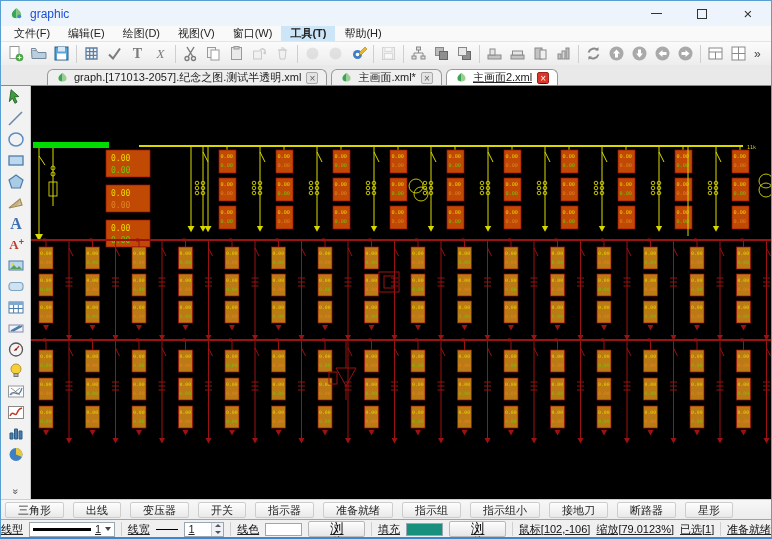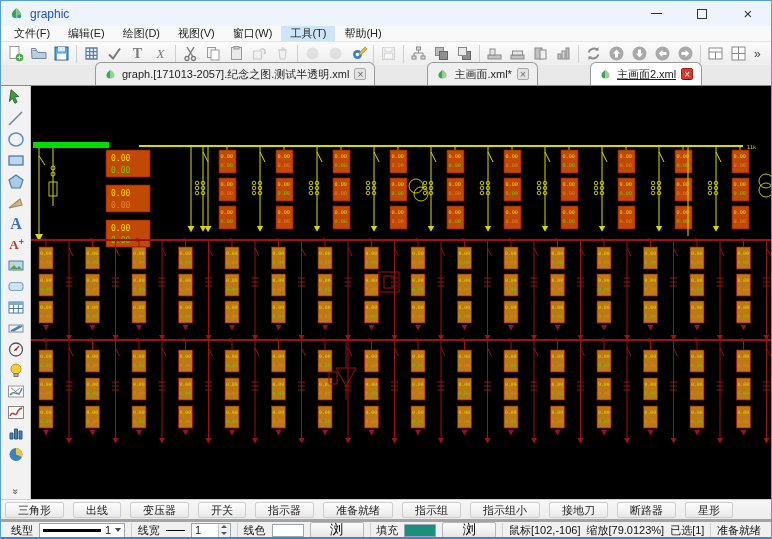--- a/index.html
+++ b/index.html
@@ -16,53 +16,53 @@
   .titlebar .app-ico { width: 15px; height: 15px; margin-right: 6px; }
   .titlebar .title { font-size: 12px; color: #1d4ed8; }
   .win-controls { margin-left: auto; display: flex; height: 100%; }
   .win-btn { width: 46px; display: flex; align-items: center; justify-content: center; color: #333; cursor: default; }
   .minbar { display: inline-block; width: 11px; border-top: 1px solid #333; }
   .maxbox { display: inline-block; width: 10px; height: 10px; border: 1px solid #333; }
   .closex { font-size: 15px; line-height: 10px; }
   
   .menubar { height: 15px; background: #f9f9f9; display: flex; align-items: flex-start; padding-left: 4px; }
   .menu-item { padding: 0 9px; height: 15px; line-height: 15px; }
-  .menu-item.hl { background: #cde6f7; border-radius: 0; }
+  .menu-item.hl { background: #cde6f7; border-radius: 0; font-weight: bold; }
   
   .toolbar { height: 24px; background: linear-gradient(#fbfbfb,#ededed); display: flex; align-items: center; padding-left: 3px; border-top: 1px solid #e5e5e5; }
   .tb-btn { width: 23px; height: 22px; display: flex; align-items: center; justify-content: center; border: 1px solid transparent; border-radius: 2px; }
   .tb-btn svg { width: 17px; height: 17px; }
   .tb-btn.disabled { opacity: .45; }
   .tb-sep { width: 1px; height: 18px; background: #cfcfcf; margin: 0 3px; }
   .tb-more { font-size: 12px; color: #444; padding: 0 4px; }
   
   .tabbar { height: 21px; background: #e9e9e9; display: flex; align-items: flex-end; padding-left: 46px; border-bottom: 1px solid #8a8a8a; }
-  .tab { height: 23px; display: flex; align-items: center; gap: 5px; padding: 0 8px;
+  .tab { height: 16px; display: flex; align-items: center; gap: 5px; padding: 0 8px;
          border: 1px solid #999; border-bottom: none; border-radius: 6px 6px 0 0;
-         background: #efefef; margin-right: 4px; font-size: 11px; white-space: nowrap; margin-left: 48px; }
+         background: #efefef; margin-right: 4px; font-size: 11px; white-space: nowrap; }
   .tab.active { background: #fff; text-decoration: underline; }
   .tab .leaf { width: 13px; height: 13px; flex: 0 0 auto; }
   .tab .close { width: 12px; height: 12px; font-size: 10px; line-height: 11px; text-align: center;
                 border: 1px solid #aaa; border-radius: 2px; background: #e3e3e3; color: #666; }
   .tab .close.red { background: #d9372b; border-color: #a02318; color: #fff; }
   .tab .lbl { max-width: 230px; overflow: hidden; }
   
   .main { height: 413px; display: flex; }
   .palette { width: 30px; background: #f2f2f2; border-right: 1px solid #c9c9c9; display: flex; flex-direction: column; align-items: center; padding-top: 1px; }
   .pal-btn { width: 26px; height: 21px; display: flex; align-items: center; justify-content: center; border-radius: 2px; }
   .pal-btn svg { width: 20px; height: 19px; }
   .pal-more { margin-top: auto; margin-bottom: 2px; font-size: 10px; color: #555; transform: rotate(90deg); }
   .canvas-wrap { flex: 1; background: #000; position: relative; overflow: hidden; }
   .canvas-wrap svg { position: absolute; left: 0; top: 0; }
   
   .symbolbar { height: 20px; background: linear-gradient(#f7f7f7,#ececec); display: flex; align-items: center; padding-left: 4px; border-top: 1px solid #cfcfcf; }
   .sym-btn { height: 16px; line-height: 14px; padding: 0 12px; margin-right: 9px; font-size: 11px;
              background: linear-gradient(#fdfdfd,#e9e9e9); border: 1px solid #cdcdcd; border-radius: 2px; color: #222; }
   
-  .statusbar { height: 19px; background: #f0f0f0; display: flex; align-items: center; padding: 0 10px; font-size: 11px; gap: 6px; border-top: 3px solid #a3a3a3; }
+  .statusbar { height: 19px; background: #f0f0f0; display: flex; align-items: center; padding: 0 0; font-size: 11px; gap: 6px; border-top: 1px solid #a3a3a3; text-decoration: underline; }
   .st-sep { width: 1px; height: 14px; background: #cfcfcf; }
   .combo { display: flex; align-items: center; background: #fff; border: 1px solid #9aa7b3; height: 15px; padding: 0 3px; gap: 4px; }
   .linetype-swatch { width: 58px; height: 3px; background: #000; }
   .linewidth-line { width: 32px; border-top: 1px solid #000; display: inline-block; }
   .combo .arrow { width: 0; height: 0; border-left: 3px solid transparent; border-right: 3px solid transparent; border-top: 4px solid #444; }
   .spinner { display: flex; border: 1px solid #9aa7b3; background: #fff; height: 15px; }
   .spinner .val { width: 26px; text-align: left; padding-left: 3px; line-height: 13px; }
   .spin-arrows { width: 12px; display: flex; flex-direction: column; border-left: 1px solid #c5ccd3; }
   .spin-arrows span { flex: 1; display: flex; align-items: center; justify-content: center; background: #eef2f6; }
   .tri-up { width: 0; height: 0; border-left: 3px solid transparent; border-right: 3px solid transparent; border-bottom: 3px solid #555; }

